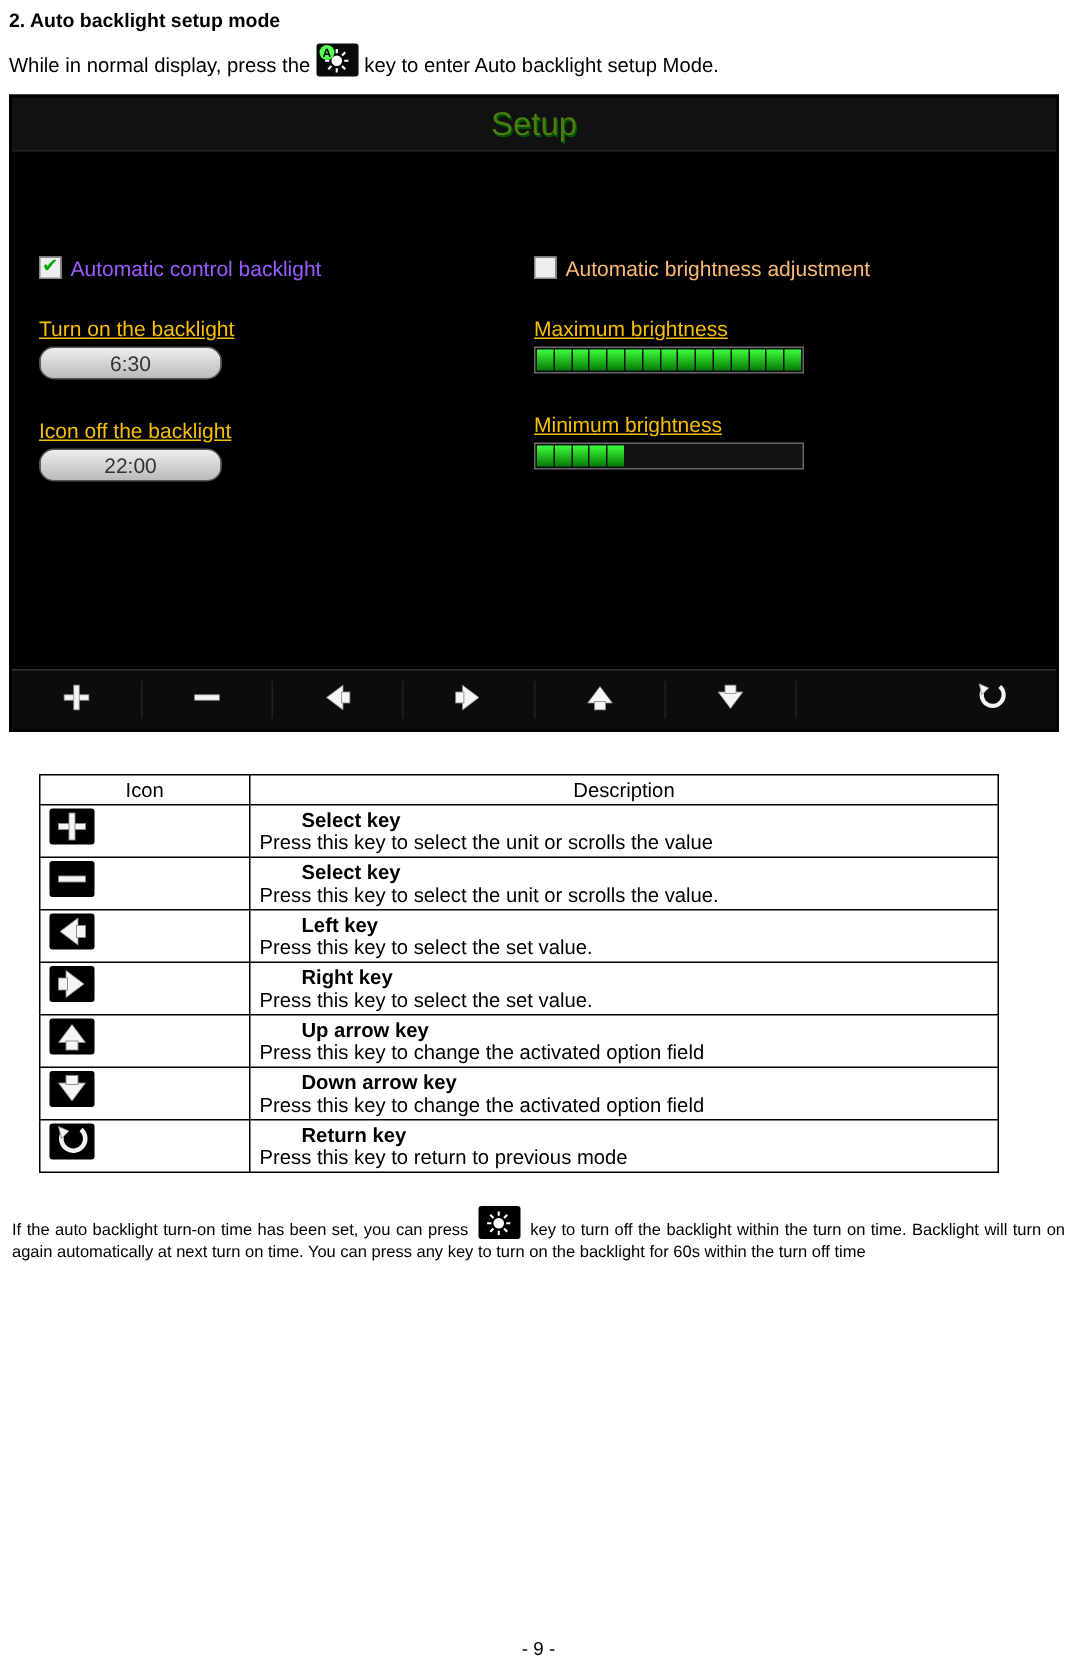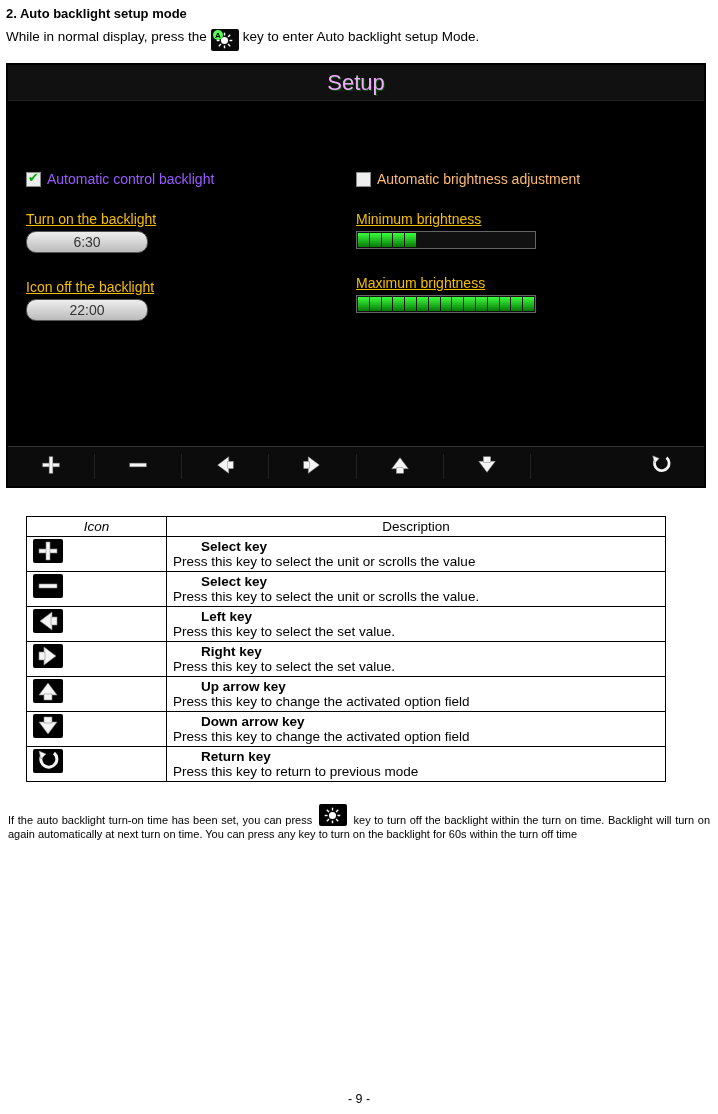--- a/index.html
+++ b/index.html
@@ -6,21 +6,21 @@
   body {
     font-family: Arial, sans-serif;
     font-size: 13.5px;
     width: 718px;
     height: 1114px;
     padding: 4px 6px;
     color: #000;
     background: #fff;
   }
   .heading { font-weight: bold; font-size: 13px; margin: 2px 0 8px 0; }
-  .intro-line { margin-bottom: 6px; display: flex; align-items: flex-start; flex-wrap: wrap; }
+  .intro-line { margin-bottom: 6px; display: flex; align-items: flex-end; flex-wrap: wrap; }
   .key-icon-auto {
     display: inline-flex;
     width: 28px; height: 22px;
     background: #0a0a0a;
     border-radius: 2px;
     margin: 0 4px;
     align-items: center; justify-content: center;
     position: relative;
   }
   .sun-svg { width: 17px; height: 17px; }
@@ -43,30 +43,30 @@
   }
   .setup-titlebar {
     height: 36px;
     background: #111;
     display: flex; align-items:center; justify-content:center;
     border-bottom: 1px solid #222;
   }
   .setup-title {
     font-family: "Comic Sans MS", cursive, sans-serif;
     font-size: 22px;
-    color: #f0abfc;
+    color: #4d7c0f;
     text-shadow: 1px 1px 0 #050;
   }
   .setup-body {
     display: flex;
     padding: 70px 18px 0 18px;
   }
   .setup-col { width: 50%; }
   .ctl-row { margin-bottom: 26px; }
-  .checkbox-line { display:flex; align-items:center; gap:6px; margin-bottom: 24px; }
+  .checkbox-line { display:flex; align-items:flex-start; gap:6px; margin-bottom: 24px; }
   .chk {
     width: 15px; height: 15px;
     background: #eee;
     border: 1px solid #888;
     display:inline-block;
     position: relative;
   }
   .chk.checked::after {
     content: "✔";
     position:absolute; top:-3px; left:1px;
@@ -130,21 +130,21 @@
     border-collapse: collapse;
     width: 640px;
     font-size: 13.5px;
   }
   table.desc th, table.desc td {
     border: 1px solid #000;
     padding: 2px 6px;
     vertical-align: top;
   }
   table.desc th { font-weight: normal; text-align: center; }
-  .icon-col { width: 140px; text-align: left; font-style: italic; }
+  .icon-col { width: 140px; text-align: left; }
   .icon-cell-svg { display:inline-block; width:30px; height:24px; background:#000; border-radius:2px; position:relative; }
   .icon-cell-svg svg { width:100%; height:100%; }
   .desc-name { font-weight: bold; margin-left: 28px; }
 
   .para-after {
     font-size: 11px;
     line-height: 1.35;
     text-align: justify;
     margin: 0 2px;
   }
@@ -246,58 +246,58 @@
       </div>
     </div>
 
     <div class="setup-col">
       <div class="checkbox-line">
         <span class="chk"></span>
         <span style="color:#fdba74;font-size:14px;">Automatic brightness adjustment</span>
       </div>
 
       <div class="ctl-row">
+        <div class="amber-label">Maximum brightness</div>
+        <div class="bright-bar" id="max-bright-bar">
+            <div class="seg"></div>
+            <div class="seg"></div>
+            <div class="seg"></div>
+            <div class="seg"></div>
+            <div class="seg"></div>
+            <div class="seg"></div>
+            <div class="seg"></div>
+            <div class="seg"></div>
+            <div class="seg"></div>
+            <div class="seg"></div>
+            <div class="seg"></div>
+            <div class="seg"></div>
+            <div class="seg"></div>
+            <div class="seg"></div>
+            <div class="seg"></div>
+          </div>
+      </div>
+
+      <div class="ctl-row">
         <div class="amber-label">Minimum brightness</div>
         <div class="bright-bar" id="min-bright-bar">
             <div class="seg"></div>
             <div class="seg"></div>
             <div class="seg"></div>
             <div class="seg"></div>
             <div class="seg"></div>
             <div class="seg off"></div>
             <div class="seg off"></div>
             <div class="seg off"></div>
             <div class="seg off"></div>
             <div class="seg off"></div>
             <div class="seg off"></div>
             <div class="seg off"></div>
             <div class="seg off"></div>
             <div class="seg off"></div>
             <div class="seg off"></div>
-          </div>
-      </div>
-
-      <div class="ctl-row">
-        <div class="amber-label">Maximum brightness</div>
-        <div class="bright-bar" id="max-bright-bar">
-            <div class="seg"></div>
-            <div class="seg"></div>
-            <div class="seg"></div>
-            <div class="seg"></div>
-            <div class="seg"></div>
-            <div class="seg"></div>
-            <div class="seg"></div>
-            <div class="seg"></div>
-            <div class="seg"></div>
-            <div class="seg"></div>
-            <div class="seg"></div>
-            <div class="seg"></div>
-            <div class="seg"></div>
-            <div class="seg"></div>
-            <div class="seg"></div>
           </div>
       </div>
     </div>
   </div>
 
   <div class="bottom-toolbar" id="bottom-toolbar">
       <div class="tb-slot">
         <span class="tb-icon"><svg viewBox="0 0 24 24">
             <use href="#ic-plus"></use>
           </svg></span>

